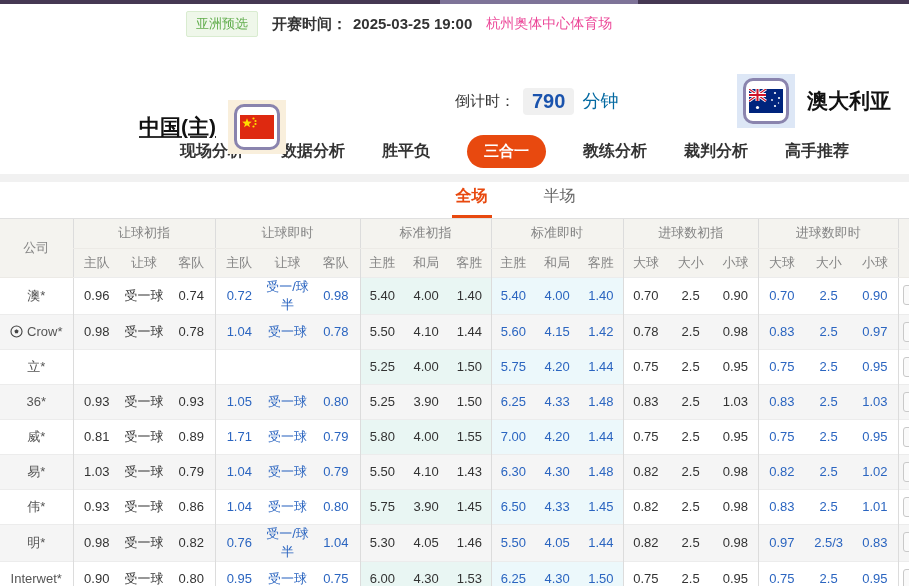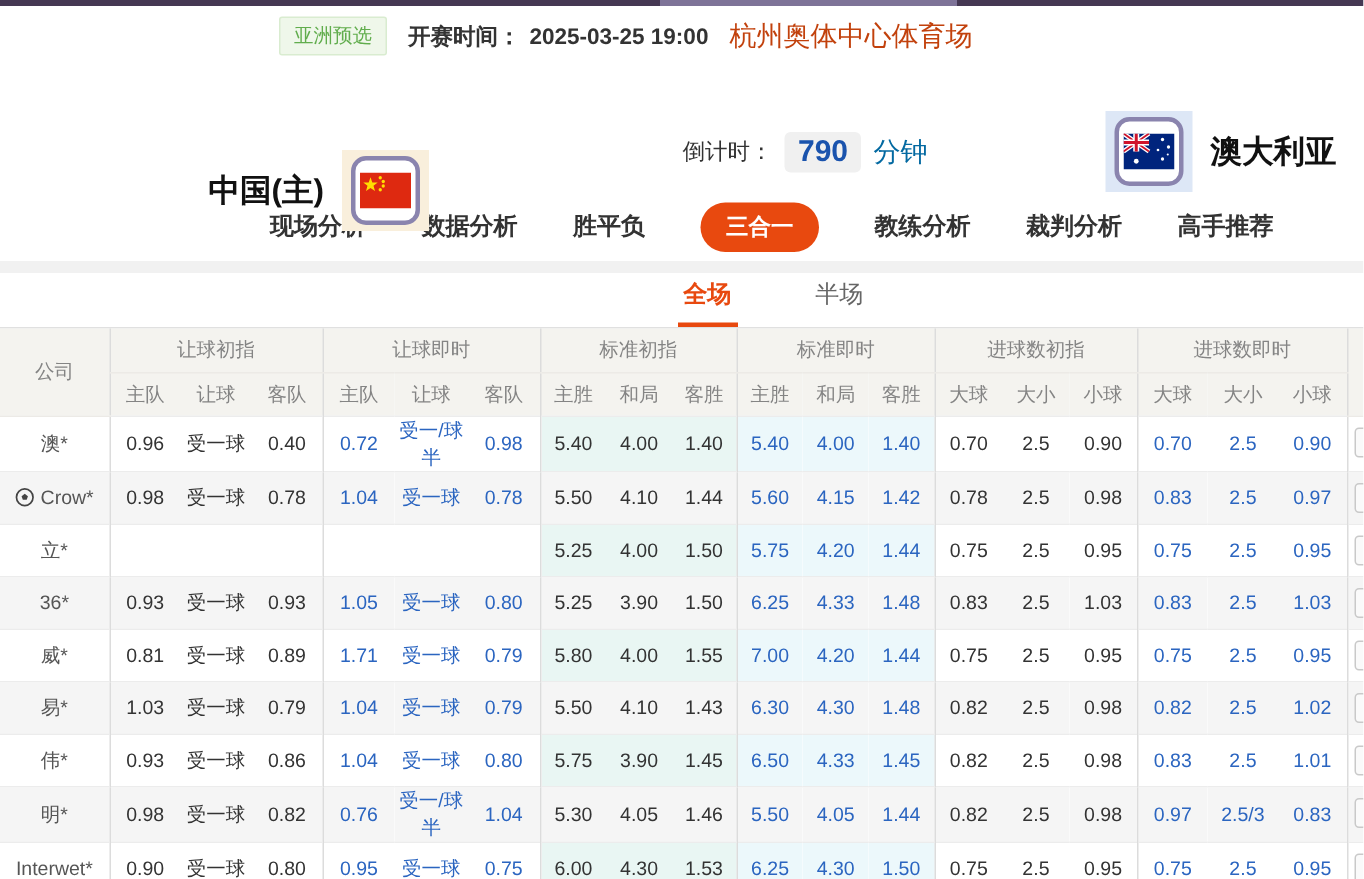--- a/index.html
+++ b/index.html
@@ -10,26 +10,26 @@
   .top-strip { height:4px; background:#453853; position:relative; }
   .top-strip .light-seg { position:absolute; left:440px; top:0; width:198px; height:4px; background:#7e7398; }
 
   
   .info-bar { height:40px; display:flex; align-items:center; justify-content:flex-start;
     padding-left:186px; gap:14px; font-size:14px; }
   .league-badge { background:#eff7ea; color:#61ad4d; border:1px solid #d9ecd0;
     font-size:13px; padding:3px 9px; border-radius:2px; }
   .kickoff { font-weight:bold; color:#333; font-size:15px; }
   .kickoff .time { margin-left:6px; }
-  .venue { color:#c2410c; font-size:18px; }
+  .venue { color:#ec4899; font-size:14px; }
 
   
   .match-area { position:relative; height:84px; }
   .team { position:absolute; display:flex; align-items:center; gap:12px; }
-  .team-home { left:139px; top:56px; transform:translateY(-26px); }
+  .team-home { left:139px; top:56px; transform:translateY(-26px);text-decoration:underline; }
   .team-away { left:737px; top:30px; }
   .team-name { font-size:21px; font-weight:bold; color:#111; }
   .flag-box { width:58px; height:54px; display:flex; align-items:center; justify-content:center; }
   .flag-box.home-bg { background:#f9efdc; }
   .flag-box.away-bg { background:#dde7f6; }
   .flag-inner { width:46px; height:46px; background:#fff; border:3px solid #8a84ae;
     border-radius:10px; display:flex; align-items:center; justify-content:center; }
   .countdown { position:absolute; left:455px; top:30px; height:54px; display:flex; align-items:center; gap:8px; }
   .countdown-label { font-size:15px; color:#333; }
   .countdown-value { font-size:20px; font-weight:bold; color:#1a53ad; background:#f0f0f0;
@@ -195,21 +195,21 @@
         <th class="gb">大球</th>
         <th>大小</th>
         <th>小球</th>
       </tr>
     </thead>
   <tbody>
       <tr>
         <td class="company"><span>澳*</span></td>
         <td class="init gb">0.96</td>
         <td class="init">受一球</td>
-        <td class="init">0.40</td>
+        <td class="init">0.74</td>
         <td class="live gb">0.72</td>
         <td class="live">受一/球半</td>
         <td class="live">0.98</td>
         <td class="init gb tint-a">5.40</td>
         <td class="init tint-a">4.00</td>
         <td class="init tint-a">1.40</td>
         <td class="live gb tint-b">5.40</td>
         <td class="live tint-b">4.00</td>
         <td class="live tint-b">1.40</td>
         <td class="init gb">0.70</td>

